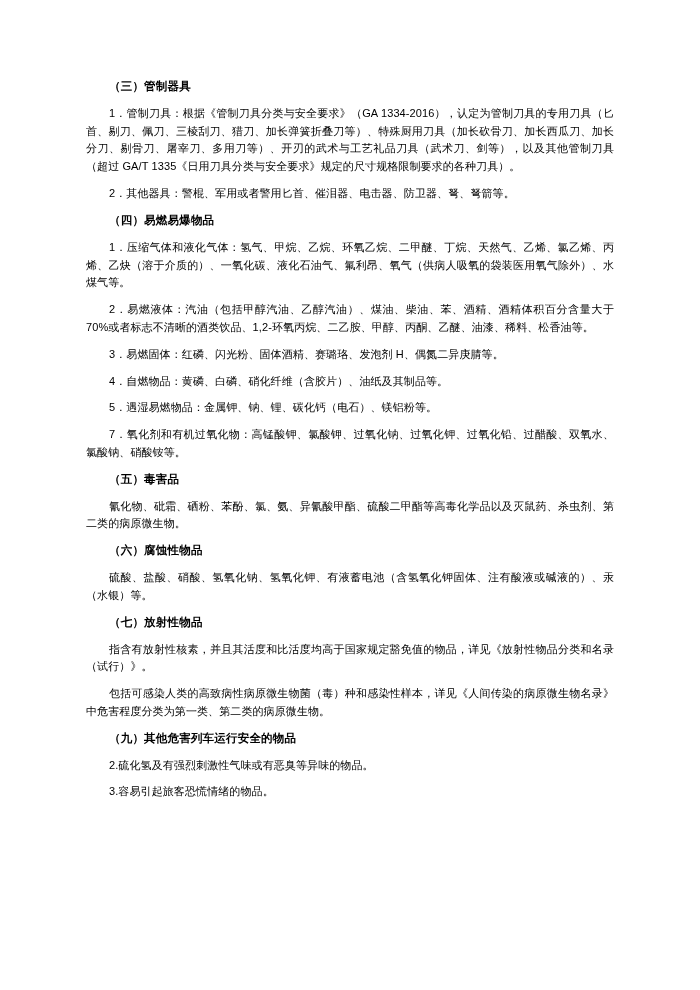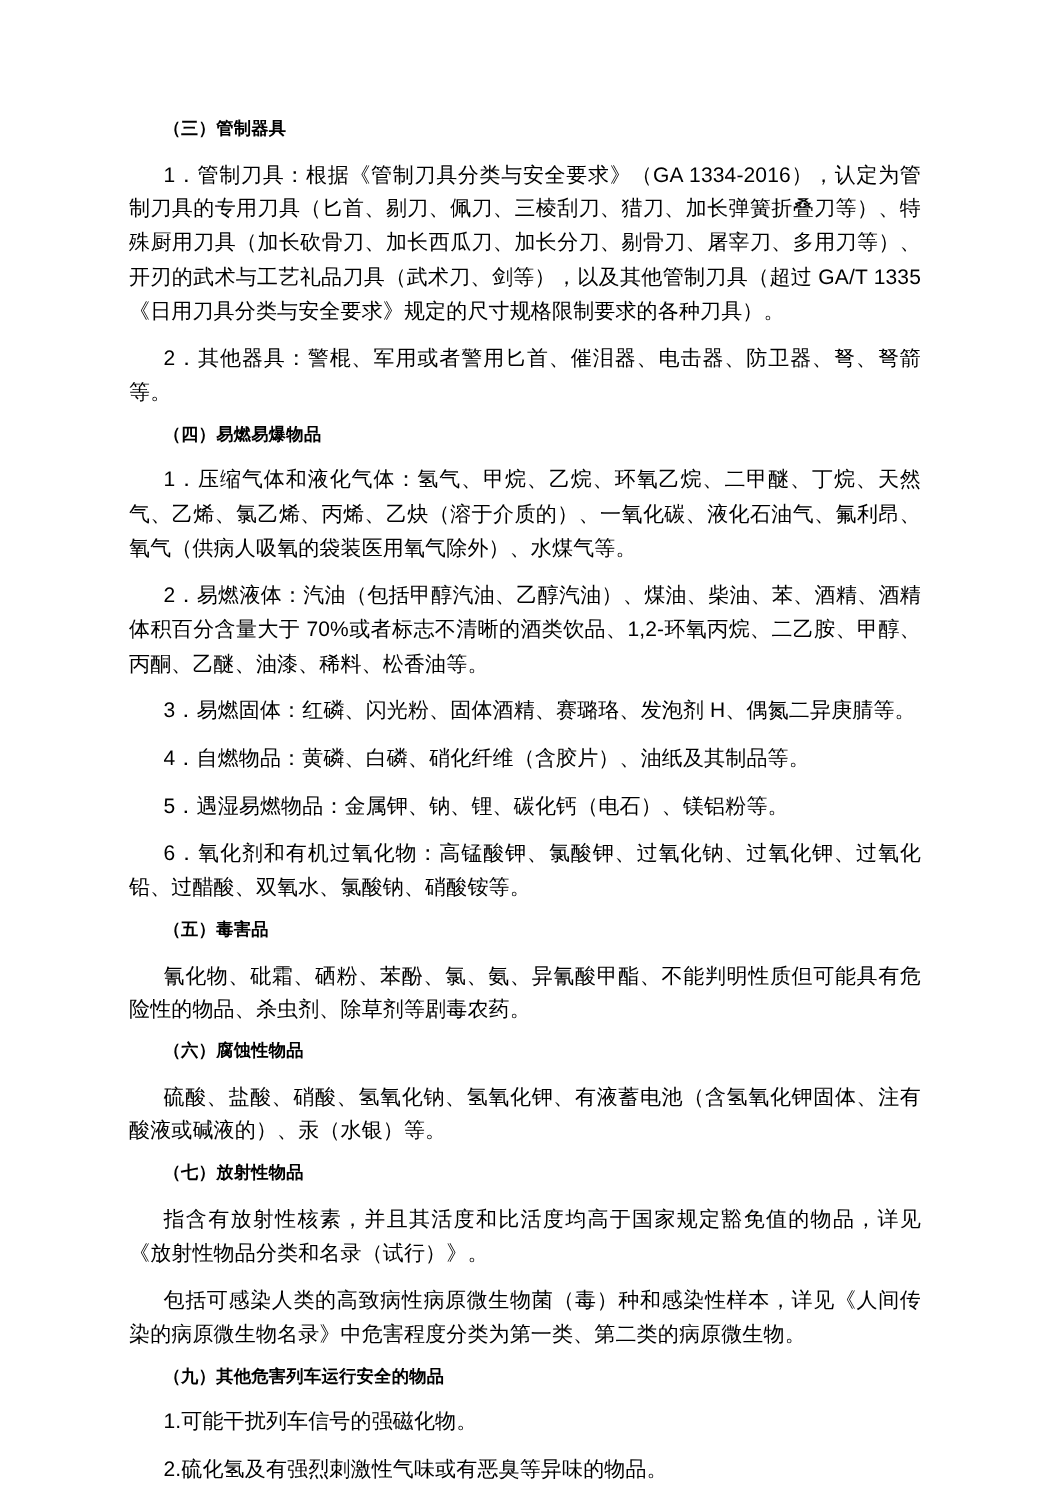--- a/index.html
+++ b/index.html
@@ -27,21 +27,21 @@
   }
   .section-heading {
     font-size: 11.5px;
     font-weight: bold;
     line-height: 1.55;
     margin: 0 0 9px 0;
     text-indent: 23px;
     letter-spacing: 0.2px;
   }
   .para {
-    font-size: 14px;
+    font-size: 11px;
     line-height: 1.62;
     margin: 0 0 9px 0;
     text-align: justify;
     text-indent: 23px;
     letter-spacing: 0.1px;
   }
 </style>
 </head>
 <body>
 
@@ -51,32 +51,31 @@
     <div class="section-heading">（三）管制器具</div>
     <p class="para">1．管制刀具：根据《管制刀具分类与安全要求》（GA 1334-2016），认定为管制刀具的专用刀具（匕首、剔刀、佩刀、三棱刮刀、猎刀、加长弹簧折叠刀等）、特殊厨用刀具（加长砍骨刀、加长西瓜刀、加长分刀、剔骨刀、屠宰刀、多用刀等）、开刃的武术与工艺礼品刀具（武术刀、剑等），以及其他管制刀具（超过 GA/T 1335《日用刀具分类与安全要求》规定的尺寸规格限制要求的各种刀具）。</p>
     <p class="para">2．其他器具：警棍、军用或者警用匕首、催泪器、电击器、防卫器、弩、弩箭等。</p>
 
     <div class="section-heading">（四）易燃易爆物品</div>
     <p class="para">1．压缩气体和液化气体：氢气、甲烷、乙烷、环氧乙烷、二甲醚、丁烷、天然气、乙烯、氯乙烯、丙烯、乙炔（溶于介质的）、一氧化碳、液化石油气、氟利昂、氧气（供病人吸氧的袋装医用氧气除外）、水煤气等。</p>
     <p class="para">2．易燃液体：汽油（包括甲醇汽油、乙醇汽油）、煤油、柴油、苯、酒精、酒精体积百分含量大于 70%或者标志不清晰的酒类饮品、1,2-环氧丙烷、二乙胺、甲醇、丙酮、乙醚、油漆、稀料、松香油等。</p>
     <p class="para">3．易燃固体：红磷、闪光粉、固体酒精、赛璐珞、发泡剂 H、偶氮二异庚腈等。</p>
     <p class="para">4．自燃物品：黄磷、白磷、硝化纤维（含胶片）、油纸及其制品等。</p>
     <p class="para">5．遇湿易燃物品：金属钾、钠、锂、碳化钙（电石）、镁铝粉等。</p>
-    <p class="para">6．氧化剂和有机过氧化物：高锰酸钾、氯酸钾、过氧化钠、过氧化钾、过氧化铅、过醋酸、双氧水、氯酸钠、硝酸铵等。</p>
+    <p class="para">7．氧化剂和有机过氧化物：高锰酸钾、氯酸钾、过氧化钠、过氧化钾、过氧化铅、过醋酸、双氧水、氯酸钠、硝酸铵等。</p>
 
     <div class="section-heading">（五）毒害品</div>
-    <p class="para">氰化物、砒霜、硒粉、苯酚、氯、氨、异氰酸甲酯、不能判明性质但可能具有危险性的物品、杀虫剂、除草剂等剧毒农药。</p>
+    <p class="para">氰化物、砒霜、硒粉、苯酚、氯、氨、异氰酸甲酯、硫酸二甲酯等高毒化学品以及灭鼠药、杀虫剂、第二类的病原微生物。</p>
 
     <div class="section-heading">（六）腐蚀性物品</div>
     <p class="para">硫酸、盐酸、硝酸、氢氧化钠、氢氧化钾、有液蓄电池（含氢氧化钾固体、注有酸液或碱液的）、汞（水银）等。</p>
 
     <div class="section-heading">（七）放射性物品</div>
     <p class="para">指含有放射性核素，并且其活度和比活度均高于国家规定豁免值的物品，详见《放射性物品分类和名录（试行）》。</p>
 
     <p class="para">包括可感染人类的高致病性病原微生物菌（毒）种和感染性样本，详见《人间传染的病原微生物名录》中危害程度分类为第一类、第二类的病原微生物。</p>
 
     <div class="section-heading">（九）其他危害列车运行安全的物品</div>
-    <p class="para">1.可能干扰列车信号的强磁化物。</p>
     <p class="para">2.硫化氢及有强烈刺激性气味或有恶臭等异味的物品。</p>
     <p class="para">3.容易引起旅客恐慌情绪的物品。</p>
 
   </div>
 </div>
 
 </body></html>

